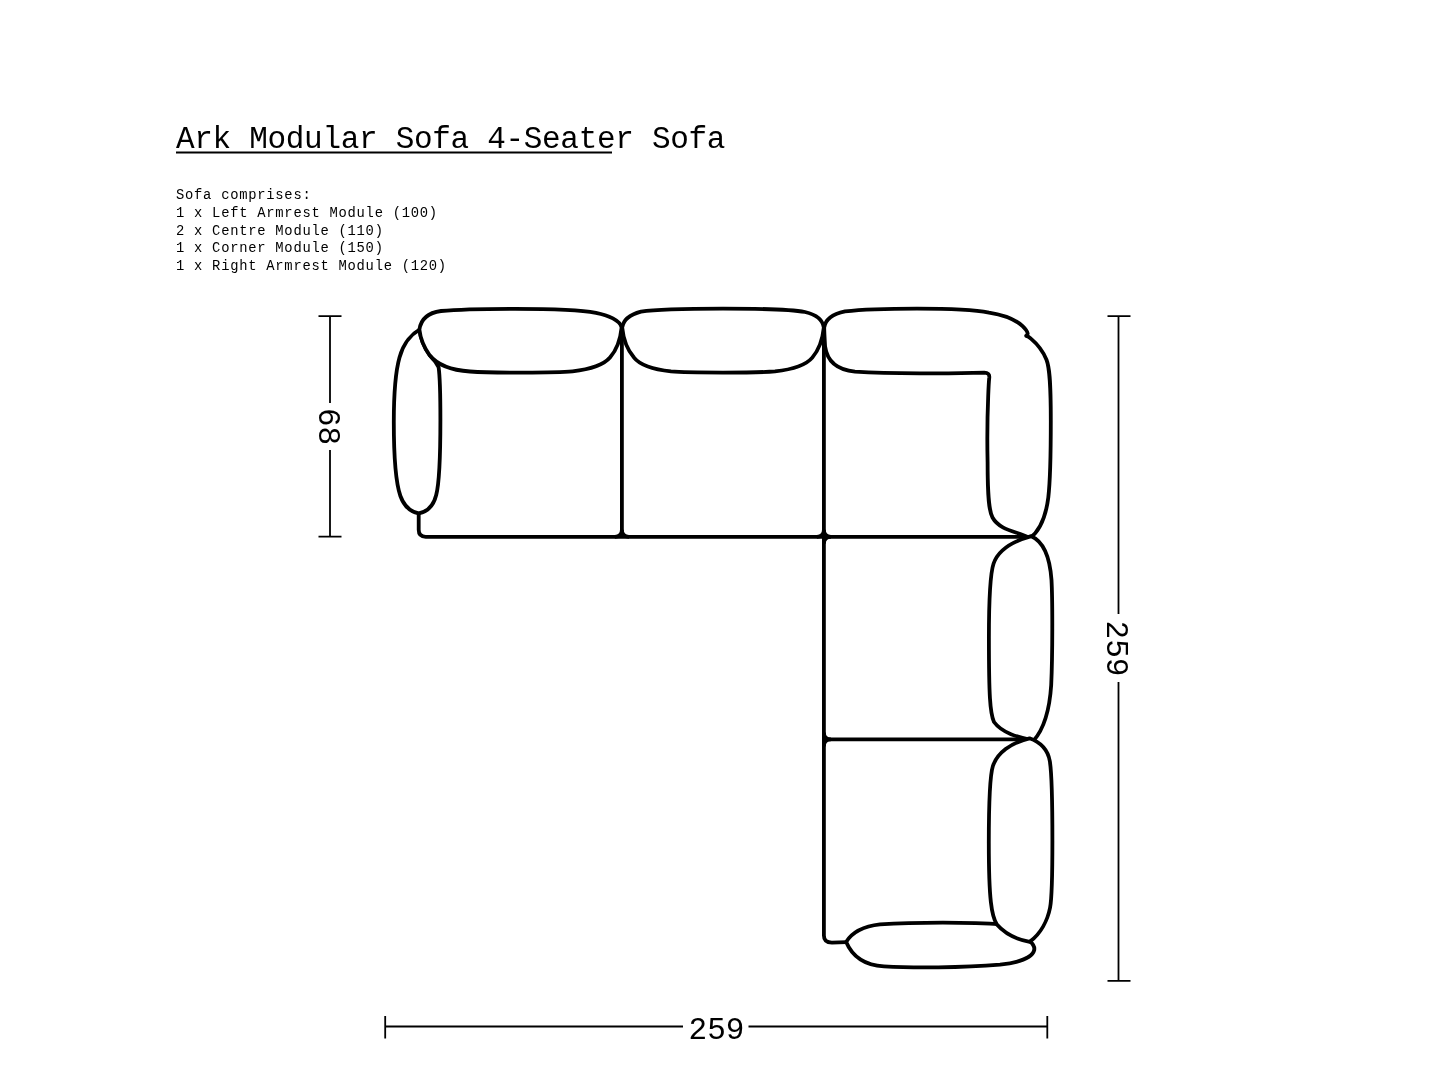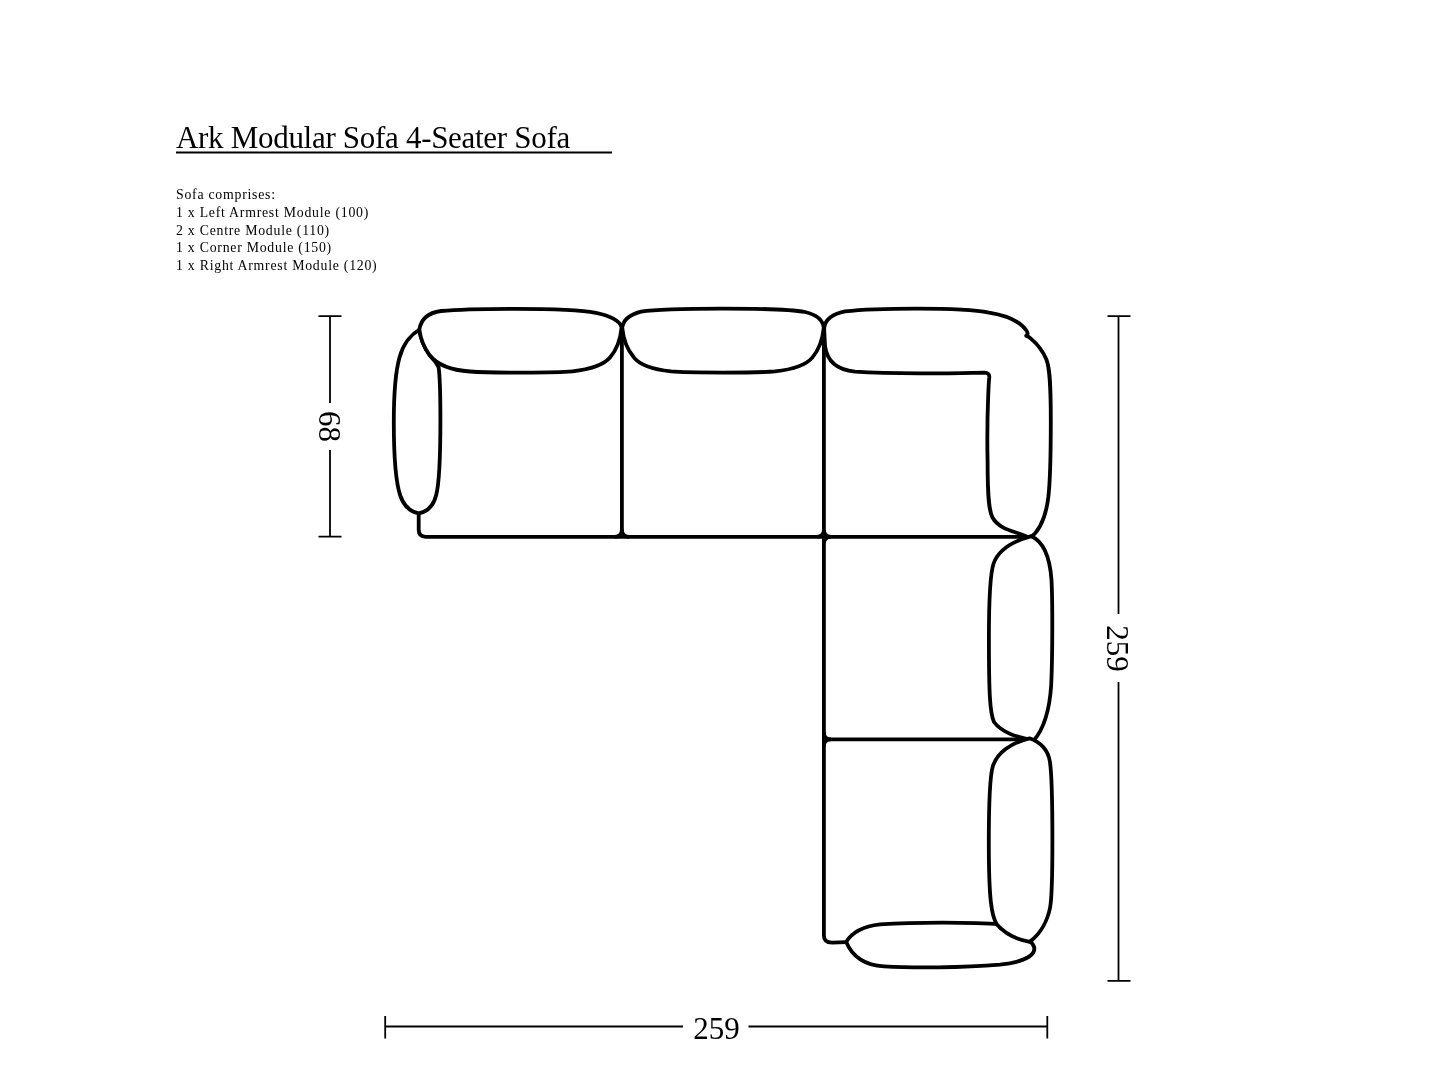--- a/index.html
+++ b/index.html
@@ -1,18 +1,18 @@
 <!DOCTYPE html>
 <html><head>
 <meta charset="utf-8">
 <title>Ark Modular Sofa 4-Seater Sofa</title>
 <style>
   html,body{margin:0;padding:0;background:#ffffff;}
   .page{position:relative;width:1445px;height:1087px;background:#ffffff;overflow:hidden;
-        font-family:Liberation Serif, serif;color:#000;}
+        font-family:Liberation Mono, monospace;color:#000;}
   svg{position:absolute;left:0;top:0;}
   text{-webkit-font-smoothing:antialiased;}
 </style>
 </head>
 <body>
 <div class="page">
 <svg width="1445" height="1087" viewBox="0 0 1445 1087" fill="none">
 
   <rect x="0" y="0" width="1445" height="1087" fill="#ffffff"></rect>
 

